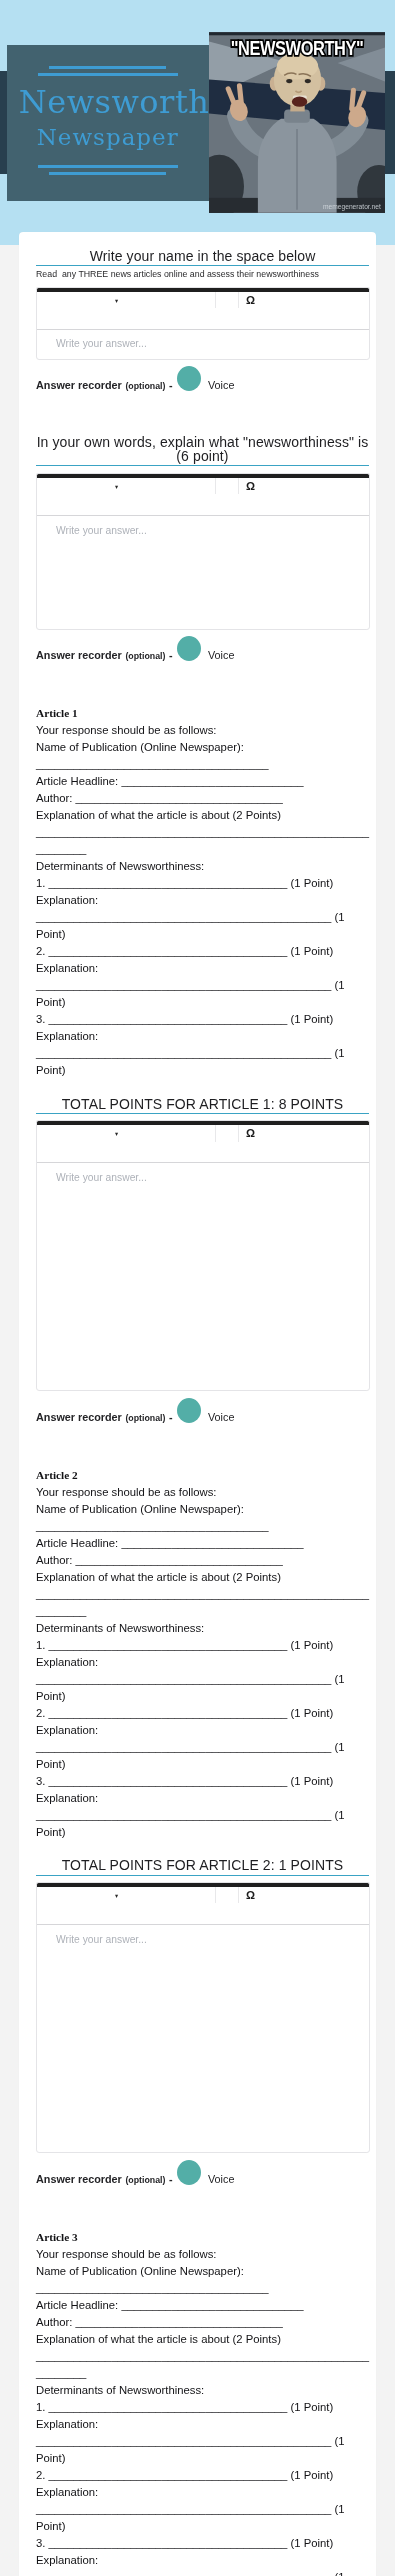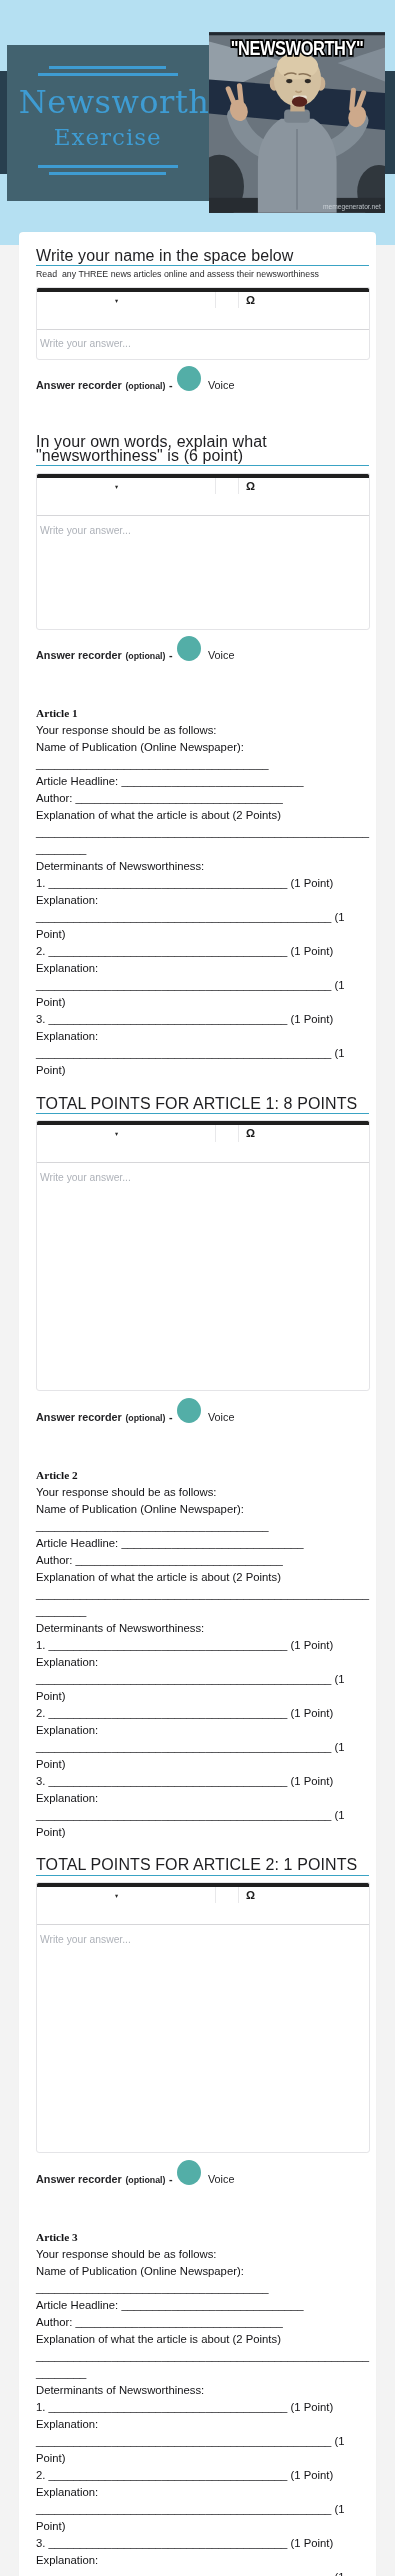--- a/index.html
+++ b/index.html
@@ -26,35 +26,35 @@
   .title-line2{font-size:23px;line-height:1.1;margin-top:4.1px;letter-spacing:1px;}
   .meme{position:absolute;left:209px;top:32px;width:176px;height:181px;}
   .meme svg{display:block;}
   
   .card{
     position:relative;width:333px;margin:-13px 0 0 19px;
     background:#ffffff;border-radius:4.1px;
     padding:17px 7.2px 24px 17px;
     box-shadow:0 0.5px 1px rgba(0,0,0,0.06);
   }
-  h2.q-heading{margin:0;font-size:16px;line-height:14px;font-weight:400;color:#1e1e21;letter-spacing:0.1px;}
+  h2.q-heading{margin:0;font-size:14px;line-height:14px;font-weight:400;color:#1e1e21;letter-spacing:0.1px;text-align:center;}
   hr.blue-rule{border:none;border-top:1px solid #3AA3C4;margin:2.1px 0 0 0;width:100%;}
   p.intro{margin:3px 0 0 0;font-size:8.8px;line-height:11.3px;color:#2a2a2c;white-space:pre-wrap;}
   
   .editor{width:332px;margin-top:6.2px;border:0.5px solid #e4e4e7;border-radius:1.5px 1.5px 3.1px 3.1px;background:#fff;}
   .editor-topbar{height:4.1px;background:#1F1F1F;border-radius:1.5px 1.5px 0 0;}
   .toolbar{position:relative;height:37px;border-bottom:1px solid #d6d6d9;}
   .tb-caret{position:absolute;left:78px;top:5.2px;font-size:6.2px;color:#2a2a2a;cursor:pointer;}
   .tb-sep{position:absolute;top:0;width:0.5px;height:16.5px;background:#e8e8ea;}
   .tb-sep.s1{left:178px;}
   .tb-sep.s2{left:201px;}
   .tb-omega{position:absolute;left:209px;top:2.1px;background:none;border:none;padding:0;
     font-size:11.3px;font-weight:700;color:#1c1c1c;font-family:inherit;cursor:pointer;}
   .editor-body{position:relative;}
-  .editor-body .placeholder{position:absolute;left:3px;top:8.8px;font-size:10.3px;color:#aeb2b9;}
+  .editor-body .placeholder{position:absolute;left:19px;top:8.8px;font-size:10.3px;color:#aeb2b9;}
   .editor--small .editor-body{height:29px;}
   .editor--medium .editor-body{height:113px;}
   .editor--large .editor-body{height:227px;}
   
   .recorder{display:flex;align-items:flex-end;margin-top:6.7px;height:25px;}
   .rec-label{font-size:10.8px;font-weight:700;color:#242427;}
   .rec-opt{font-size:8.8px;font-weight:700;color:#242427;margin-left:3.6px;margin-top:32px;}
   .rec-dash{font-size:10.8px;font-weight:700;color:#242427;margin-left:3.6px;}
   .rec-btn{width:24px;height:25px;border-radius:50%;background:#53AEA7;border:none;margin-left:4.6px;cursor:pointer;}
   .rec-voice{font-size:10.8px;font-weight:400;color:#242427;margin-left:6.7px;}
@@ -72,21 +72,21 @@
 <header class="hero">
   <div class="hero-darkband"></div>
 
   <div class="title-card">
     <div class="rules-top">
       <div class="rule rule-narrow"></div>
       <div class="rule rule-wide"></div>
     </div>
     <div class="title-text">
       <div class="title-line1">Newsworthiness</div>
-      <div class="title-line2">Exercise</div>
+      <div class="title-line2">Newspaper</div>
     </div>
     <div class="rules-bottom">
       <div class="rule rule-wide"></div>
       <div class="rule rule-narrow"></div>
     </div>
   </div>
 
   <div class="meme">
     <svg width="176" height="181" viewBox="0 0 342 351" xmlns="http://www.w3.org/2000/svg">
       <rect x="0" y="0" width="342" height="351" fill="#6a747d"></rect>

